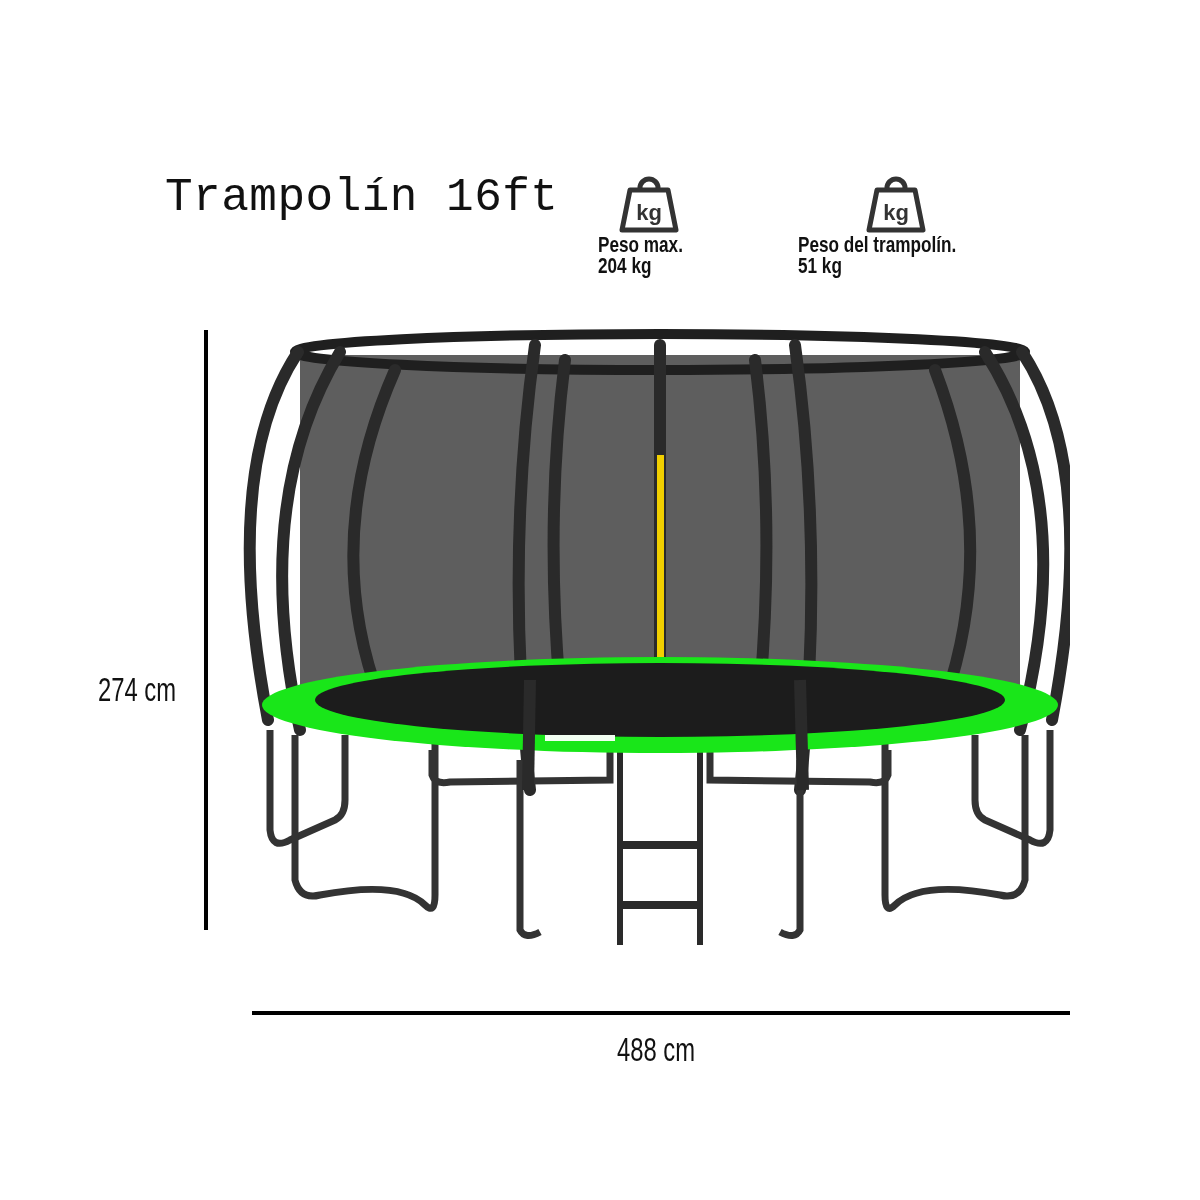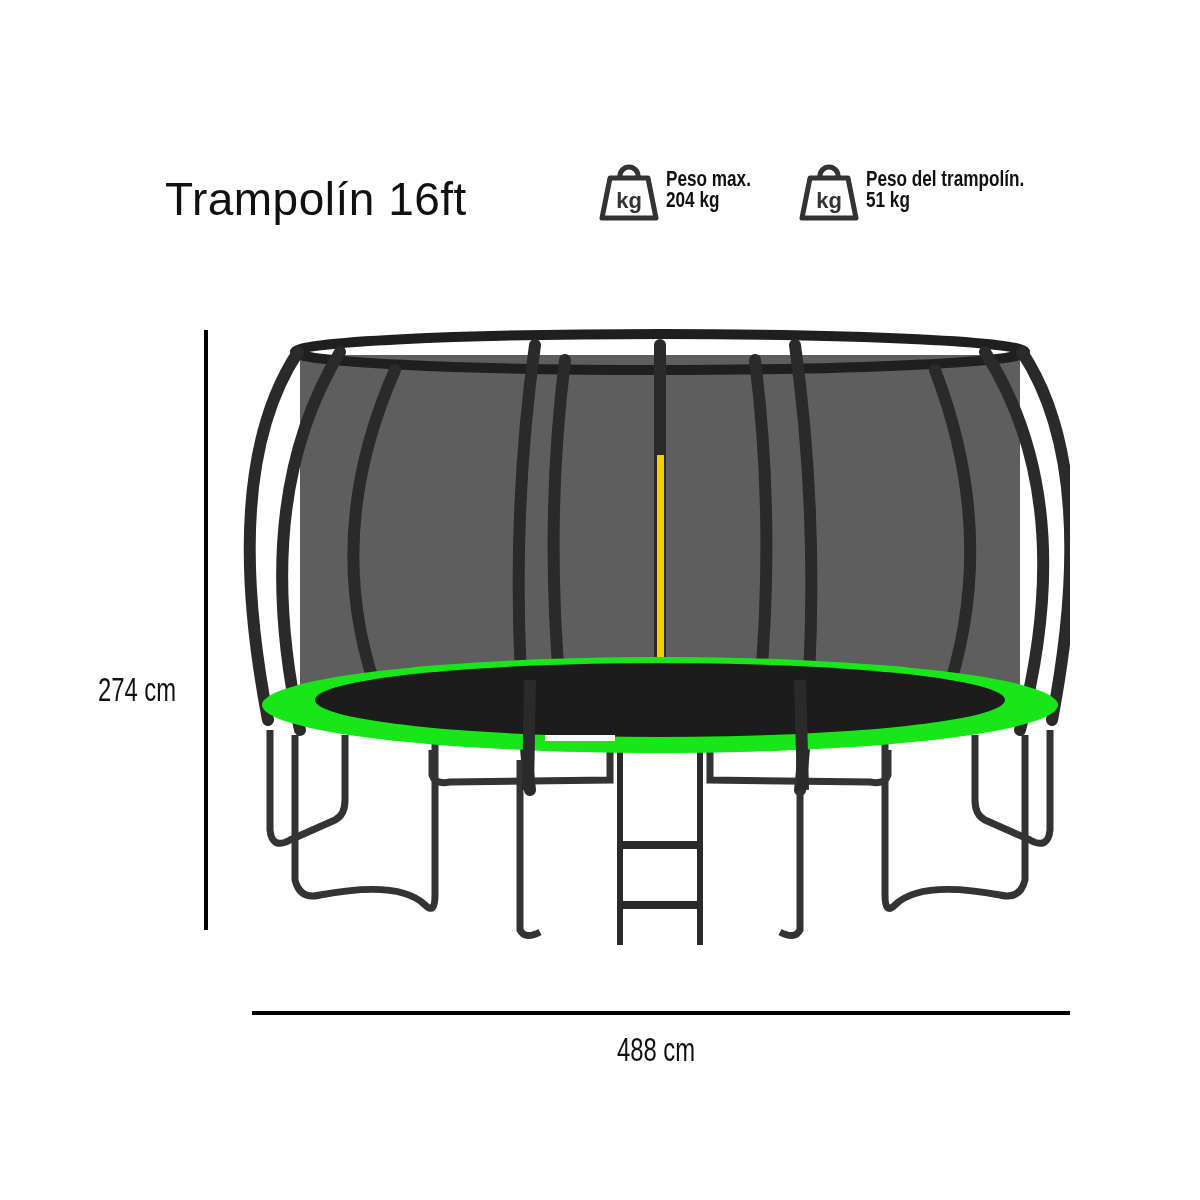--- a/index.html
+++ b/index.html
@@ -1,18 +1,18 @@
 <!DOCTYPE html>
 <html><head>
 <meta charset="utf-8">
 <style>
   html, body { margin: 0; padding: 0; background: #ffffff; }
   body { width: 1200px; height: 1200px; position: relative; overflow: hidden; font-family: "Liberation Sans", sans-serif; }
-  .title { position: absolute; left: 165px; top: 172px; font-size: 46px; font-family: Liberation Sans, sans-serif; color: #111; letter-spacing: 0.5px; }
-  .spec { position: absolute; top: 156px; display: flex; align-items: center; }
+  .title { position: absolute; left: 165px; top: 172px; font-size: 46px; font-family: Liberation Mono, monospace; color: #111; letter-spacing: 0.5px; }
+  .spec { position: absolute; top: 168px; display: flex; align-items: center; flex-direction: column; }
   .spec .icon { width: 62px; height: 66px; margin-right: 6px; }
   .spec .txt { font-family: "Liberation Sans Narrow", "Liberation Sans", sans-serif; font-weight: bold; color: #111; font-size: 22px; line-height: 21px; transform: scaleX(0.78); transform-origin: left center; white-space: nowrap; }
   .dim-v { position: absolute; left: 204px; top: 330px; width: 4px; height: 600px; background: #000; }
   .dim-h { position: absolute; left: 252px; top: 1011px; width: 818px; height: 4px; background: #000; }
   .dim-label { position: absolute; font-family: "Liberation Sans", sans-serif; font-size: 34px; color: #111; transform: scaleX(0.7); transform-origin: left center; white-space: nowrap; }
   .drawing { position: absolute; left: 230px; top: 320px; width: 840px; height: 640px; }
 </style>
 </head>
 <body>
 

